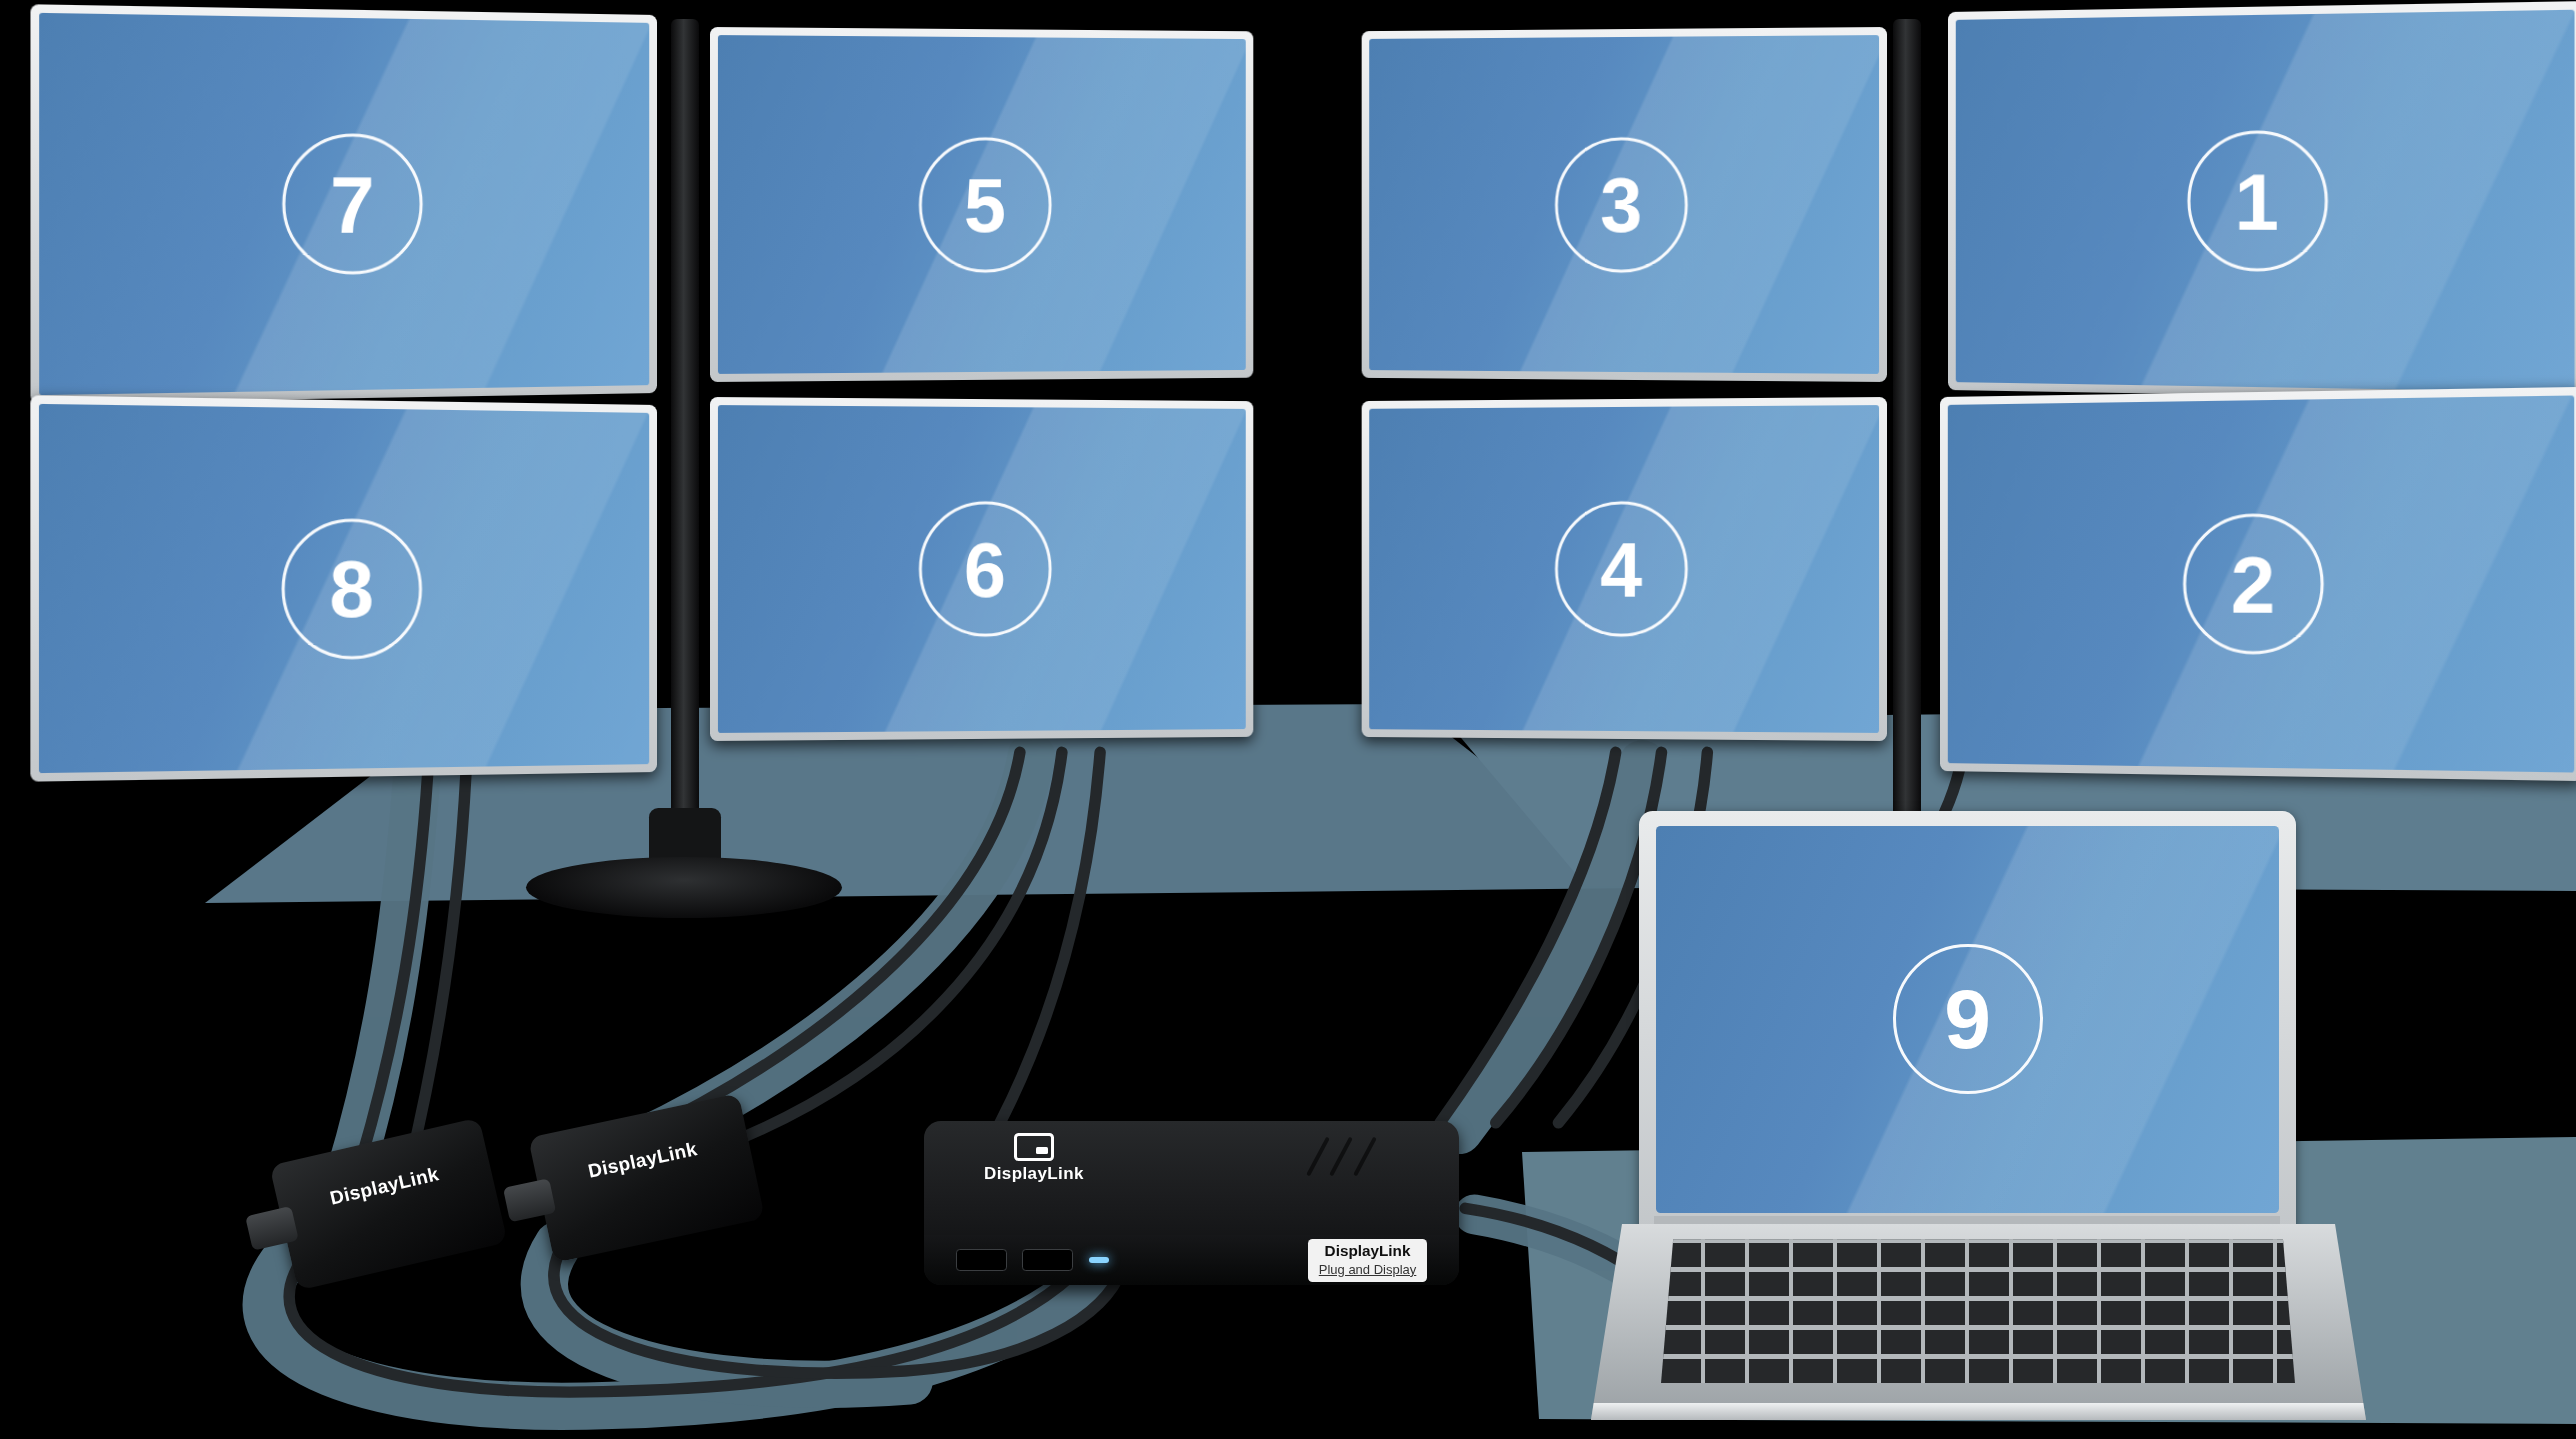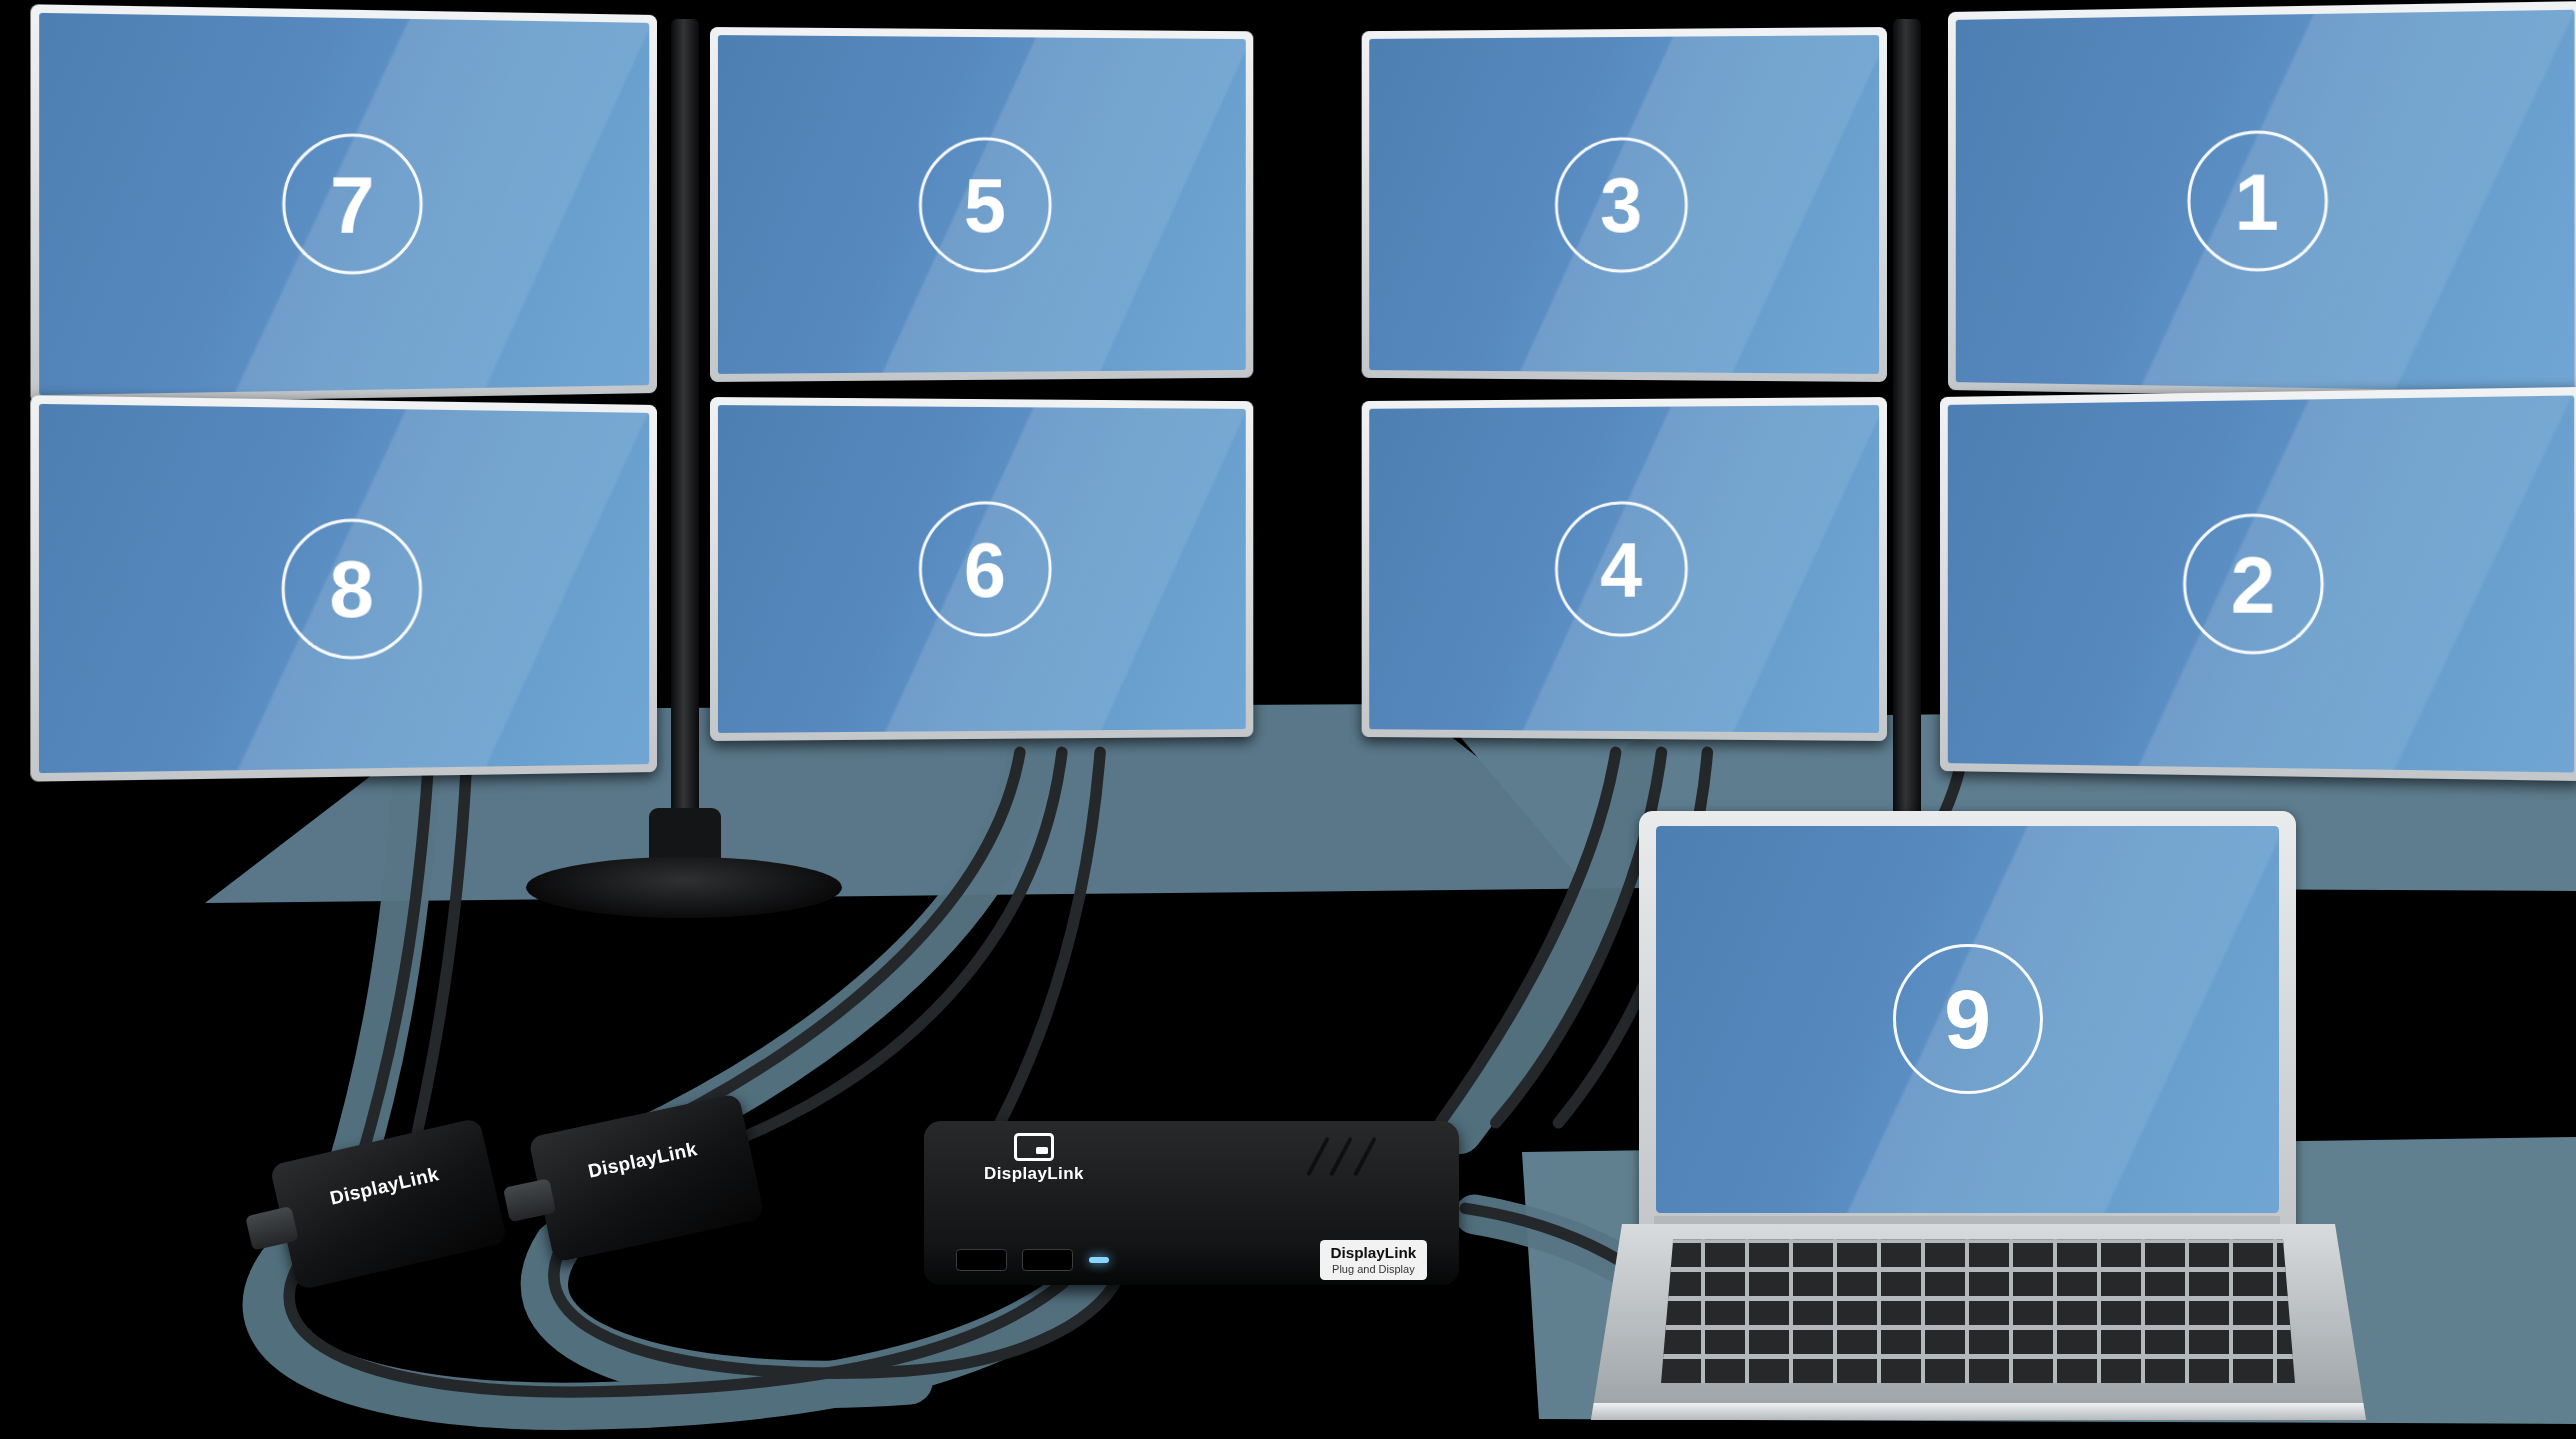--- a/index.html
+++ b/index.html
@@ -63,21 +63,21 @@
   .dl-logo-text{color:#fff;font-size:17px;font-weight:700;letter-spacing:0.4px;}
   .grooves{position:absolute;right:92px;top:13.8px;display:flex;gap:20px;}
   .grooves i{display:block;width:3.8px;height:43px;background:#000;opacity:.55;transform:rotate(28deg);border-radius:2.3px;}
   .dock-front{position:absolute;left:0;bottom:0;width:100%;height:50px;box-sizing:border-box;
         background:linear-gradient(180deg,#161719,#060707);border-radius:0 0 17px 17px;
         display:flex;align-items:center;gap:15.3px;padding:0 32px;}
   .port{width:49px;height:20px;background:#000;border:1.5px solid #3b3e41;border-radius:3.8px;}
   .led{width:20px;height:6.9px;border-radius:3.8px;background:#8ad4ff;box-shadow:0 0 10.7px #63c4ff;}
   .dock-badge{margin-left:auto;background:#f2f2f2;border-radius:4.6px;padding:4.6px 10.7px;text-align:center;}
   .badge-title{font-size:15.3px;font-weight:800;color:#101010;line-height:1.1;}
-  .badge-sub{font-size:11px;color:#333;margin-top:2px;}
+  .badge-sub{font-size:13px;color:#333;margin-top:2px;text-decoration:underline;}
 
   
   .adapter{position:absolute;width:215px;height:128px;z-index:5;border-radius:13.8px;
         background:linear-gradient(160deg,#2b2d2f 0%,#121314 55%,#050506 100%);
         box-shadow:0 6.1px 13.8px rgba(0,0,0,.7);}
   .adapter::before{content:"";position:absolute;left:-35px;top:44px;width:47px;height:35px;
         background:linear-gradient(180deg,#45484b,#232527);border-radius:6.1px;}
   .adapter-label{color:#fff;font-size:19px;font-weight:700;text-align:center;margin-top:35px;letter-spacing:0.4px;}
 
   svg{position:absolute;inset:0;z-index:2;}

